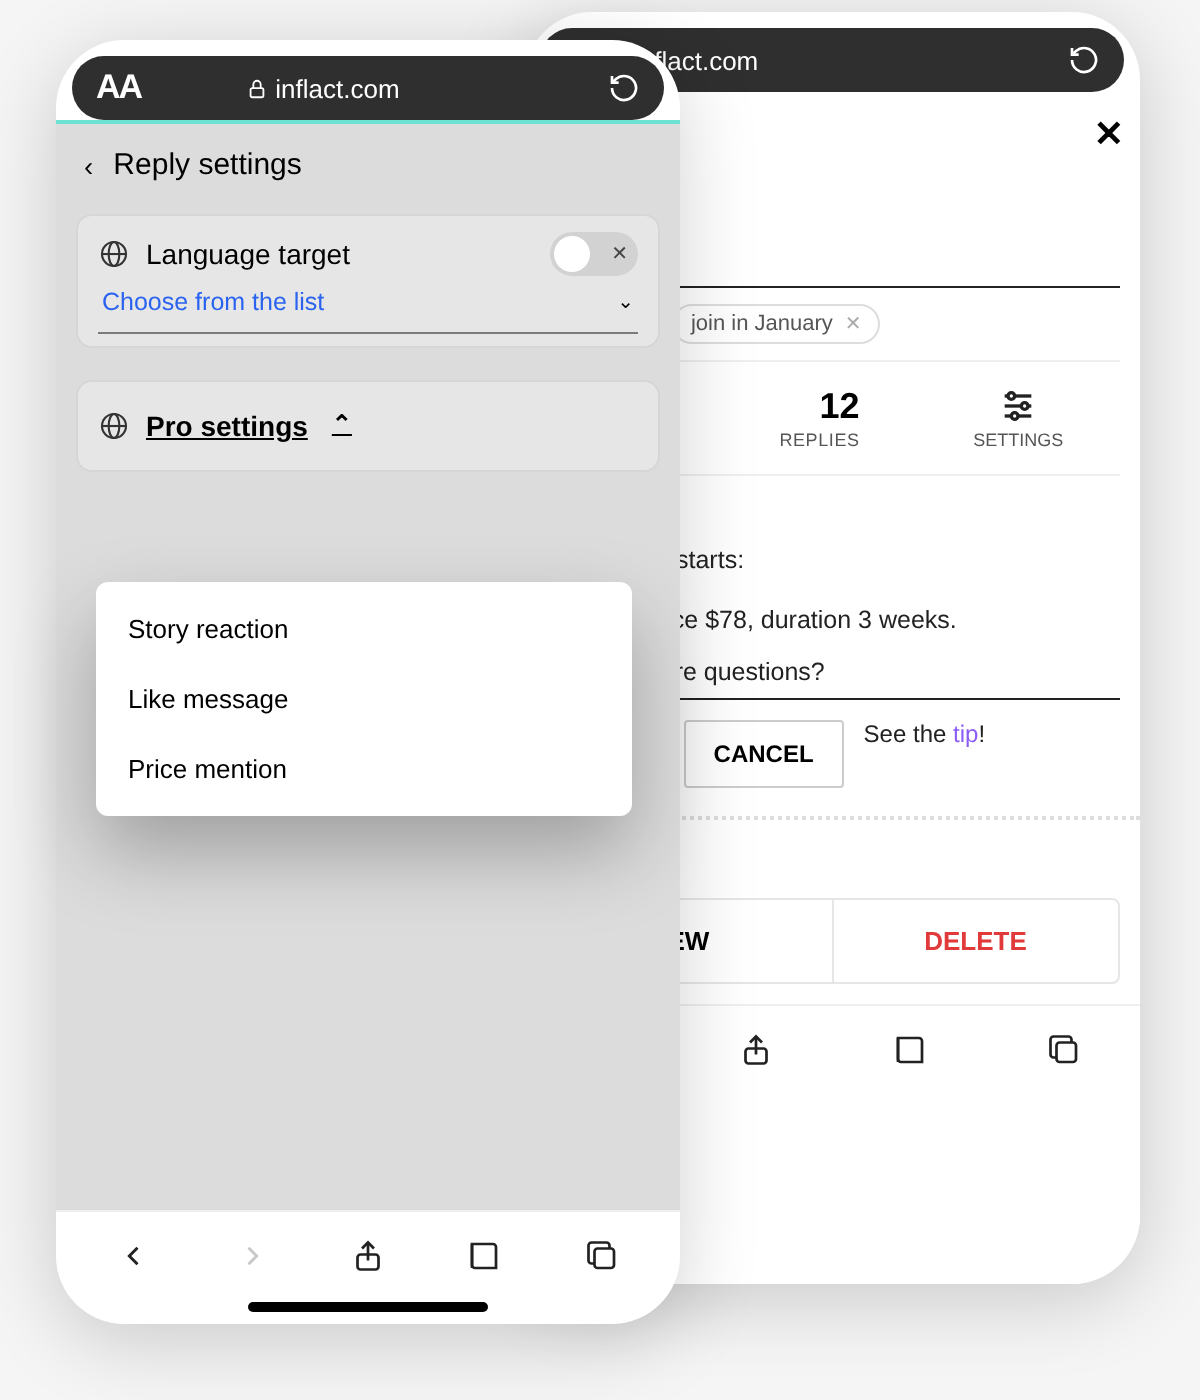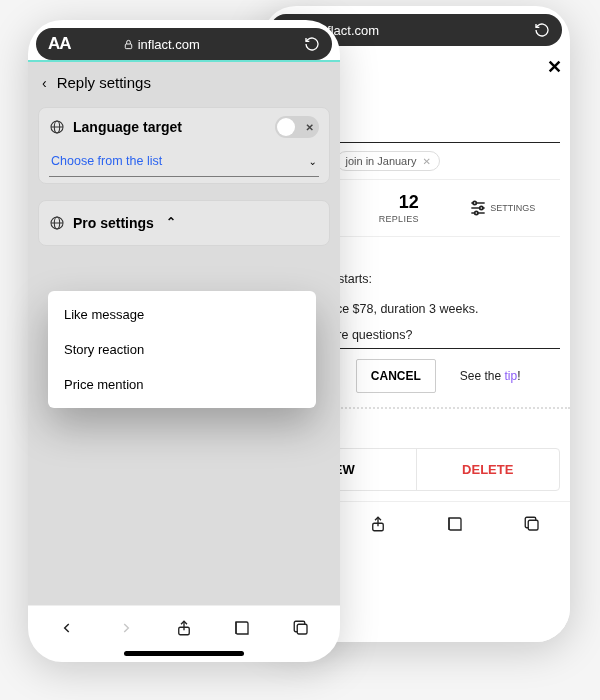--- a/index.html
+++ b/index.html
@@ -20,50 +20,50 @@
   .toolbar-bottom { margin-top:auto; height:44px; display:flex; align-items:center; justify-content:space-around; border-top:1px solid #eee; padding:0 10px; }
   .tb-icon { width:40px; display:flex; align-items:center; justify-content:center; color:#222; }
   .tb-icon.dim { color:#c0c0c0; }
   .home-indicator { height:5px; width:120px; background:#000; border-radius:3px; margin:2px auto 6px auto; }
 
   
   .front-body { flex:1; background:#dcdcdc; display:flex; flex-direction:column; border-top:2px solid #6de2d3;}
   .header-row { display:flex; align-items:center; gap:10px; padding:12px 14px; font-size:15px; }
   .chev { font-size:14px; }
   .card { background:#e6e6e6; border:1px solid #d6d6d6; border-radius:8px; margin:4px 10px; padding:8px 10px 6px 10px; }
-  .card-head { display:flex; align-items:center; gap:8px; font-weight:700; font-size:14px; }
+  .card-head { display:flex; align-items:center; gap:8px; font-weight:400; font-size:14px; }
   .toggle { margin-left:auto; display:flex; align-items:center; gap:2px; background:#d2d2d2; border-radius:12px; height:22px; width:44px; padding:2px; position:relative;}
   .toggle .knob{ width:18px;height:18px;background:#fff;border-radius:50%; }
   .toggle .x{ position:absolute; right:5px; font-size:10px; color:#444;}
-  .choose-row{ display:flex; align-items:center; justify-content:space-between; border-bottom:1px solid #7b7b7b; margin-top:10px; padding:6px 2px 8px 2px;}
+  .choose-row{ display:flex; align-items:center; justify-content:space-between; border-bottom:1px solid #7b7b7b; padding:6px 2px 8px 2px;}
   .choose-row .link{ color:#2a63f0; font-size:12.5px; }
   .choose-row .dd{ font-size:10px;}
-  .card2{ background:#e6e6e6; border:1px solid #d6d6d6; border-radius:8px; margin:12px 10px 0 10px; padding:14px 10px; display:flex; gap:8px; font-weight:600; font-size:14px;}
+  .card2{ background:#e6e6e6; border:1px solid #d6d6d6; border-radius:8px; margin:12px 10px 0 10px; padding:14px 10px; display:flex; gap:8px; font-weight:600; font-size:14px;text-decoration:underline;}
   .card2 .chev2{ margin-left:4px; font-size:12px;}
   .popup{ position:absolute; left:48px; top:291px; width:268px; background:#fff; border-radius:6px; box-shadow:0 18px 40px rgba(0,0,0,0.28); padding:6px 0; z-index:20;}
   .popup .item{ padding:10px 16px; font-size:13px; }
   .truncated{ font-size:12px; color:#444; padding:6px 14px 0 14px;}
 
   
   .back-body{ flex:1; background:#fff; position:relative;}
   .blue-row{ display:flex; align-items:center; gap:8px; padding:10px 8px 2px 8px; color:#2a63f0; font-size:13px;}
   .blue-row .close{ margin-left:auto; color:#000; font-size:18px; font-weight:600;}
   .blue-row .q{ color:#999; font-size:11px;}
   .blue-row .dd{ font-size:9px;}
   .chip{ display:inline-flex; align-items:center; gap:6px; border:1px solid #ddd; border-radius:14px; padding:3px 8px; font-size:11px; color:#555; margin:6px 0 0 6px;}
   .chip .x{ color:#aaa; font-size:10px;}
   .kw-input{ margin:14px 10px 0 10px; border:none; border-bottom:1px solid #222; padding:2px 0 6px 0; font-size:13px; color:#999;}
   .chips-row{ padding:2px 0 8px 4px; border-bottom:1px solid #eee; margin:0 10px;}
   .stats{ display:flex; justify-content:space-around; padding:12px 0 12px 0; border-bottom:1px solid #eee; margin:0 10px;}
   .stat{ text-align:right; font-size:18px; font-weight:600;}
   .stat .lbl{ font-size:9px; font-weight:500; color:#555; letter-spacing:0.3px; display:block; margin-top:1px;}
-  .settings-col{ display:flex; align-items:center; gap:2px; font-size:9px; color:#555;}
+  .settings-col{ display:flex; flex-direction:column; align-items:center; gap:2px; font-size:9px; color:#555;}
   .section-lbl{ font-weight:600; font-size:13px; padding:12px 10px 4px 10px;}
   .msg{ font-size:12.5px; padding:4px 10px; color:#222;}
-  .btn-row{ display:flex; align-items:center; gap:24px; padding:10px 10px 14px 10px; border-bottom:2px dotted #ddd;}
+  .btn-row{ display:flex; gap:10px; padding:10px 10px 14px 10px; border-bottom:2px dotted #ddd;}
   .btn{ padding:9px 14px; font-size:12px; font-weight:600; border-radius:2px;}
   .btn.save{ background:#2a63f0; color:#fff;}
   .btn.cancel{ background:#fff; border:1px solid #ccc;}
   .tip{ font-size:12px; color:#222;}
   .tip .t{ color:#8b5cf6;}
   .del-row{ display:flex; margin:8px 10px 0 10px; border:1px solid #e6e6e6; border-radius:4px;}
   .del-row .half{ flex:1; text-align:center; padding:13px 0; font-size:13px; font-weight:700;}
   .del-row .half.del{ color:#e03a3a; border-left:1px solid #e6e6e6;}
   .back-toolbar{ display:flex; align-items:center; justify-content:space-around; height:44px; border-top:1px solid #eee; margin-top:10px;}
 
@@ -270,16 +270,16 @@
         <svg width="18" height="18" viewBox="0 0 24 24" fill="none" stroke="#222" stroke-width="1.8">
           <rect x="7" y="7" width="13" height="13" rx="2"></rect>
           <path d="M7 17H5a2 2 0 0 1-2-2V5a2 2 0 0 1 2-2h10a2 2 0 0 1 2 2v2"></path>
         </svg>
       </span>
   </div>
   <div class="home-indicator"></div>
 </div>
 
 <div class="popup">
+  <div class="item">Story reaction</div>
   <div class="item">Like message</div>
-  <div class="item">Story reaction</div>
   <div class="item">Price mention</div>
 </div>
 
 </body></html>

